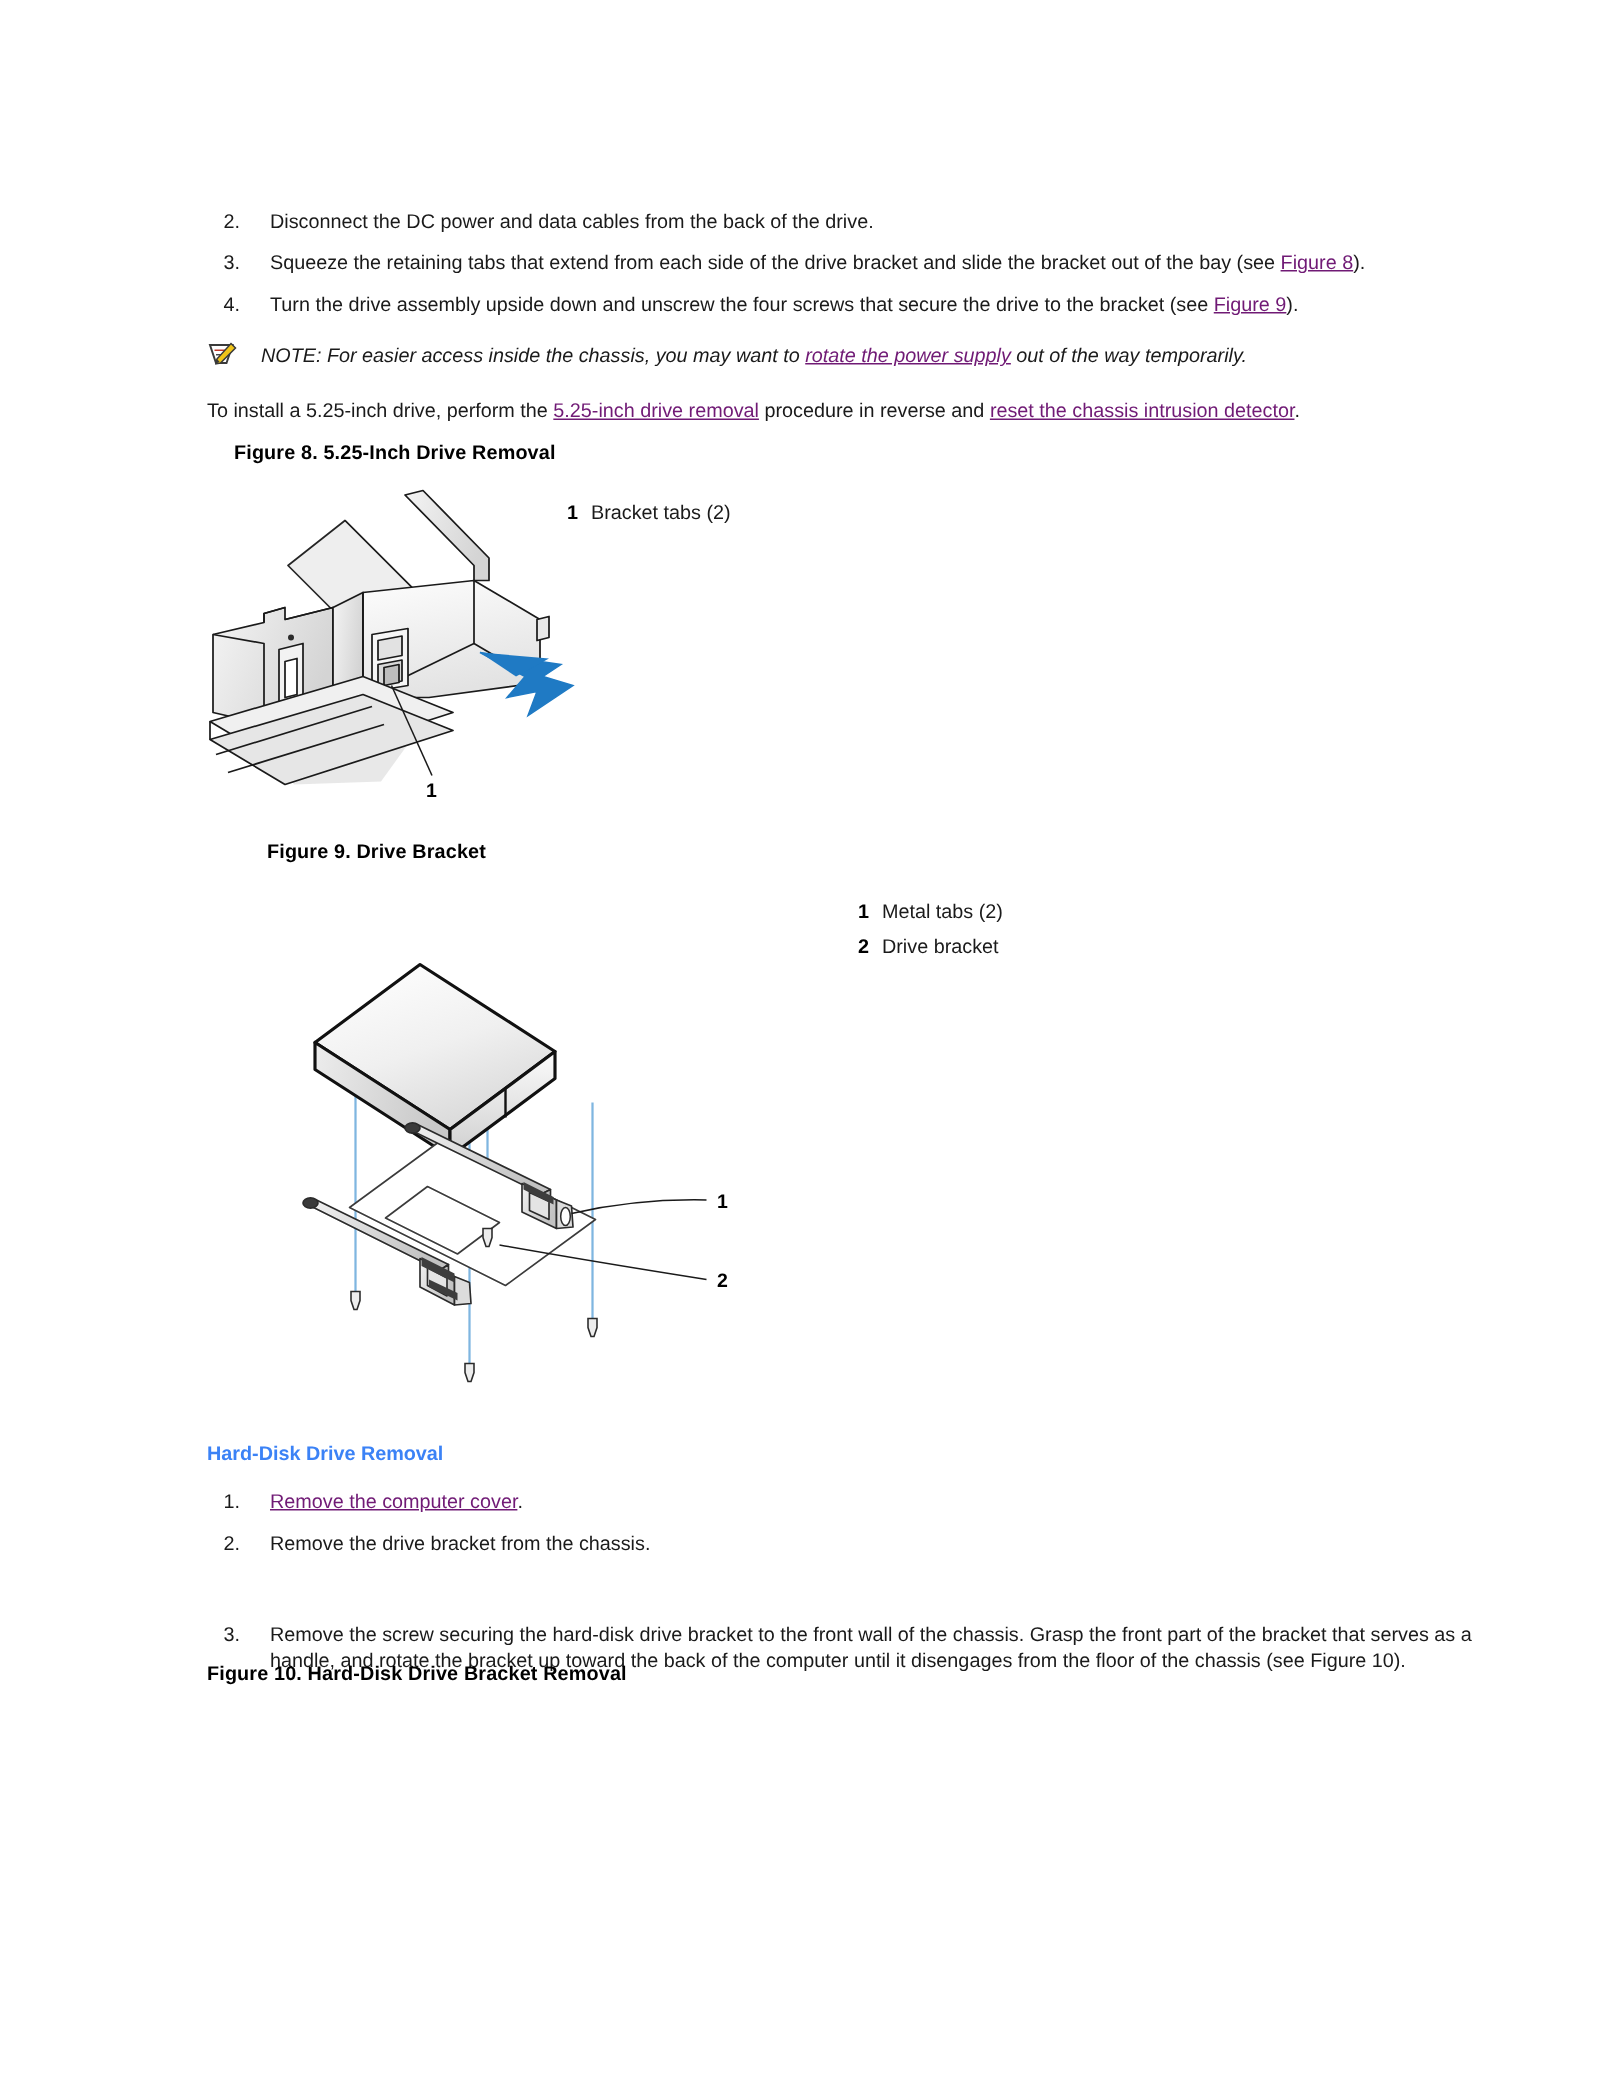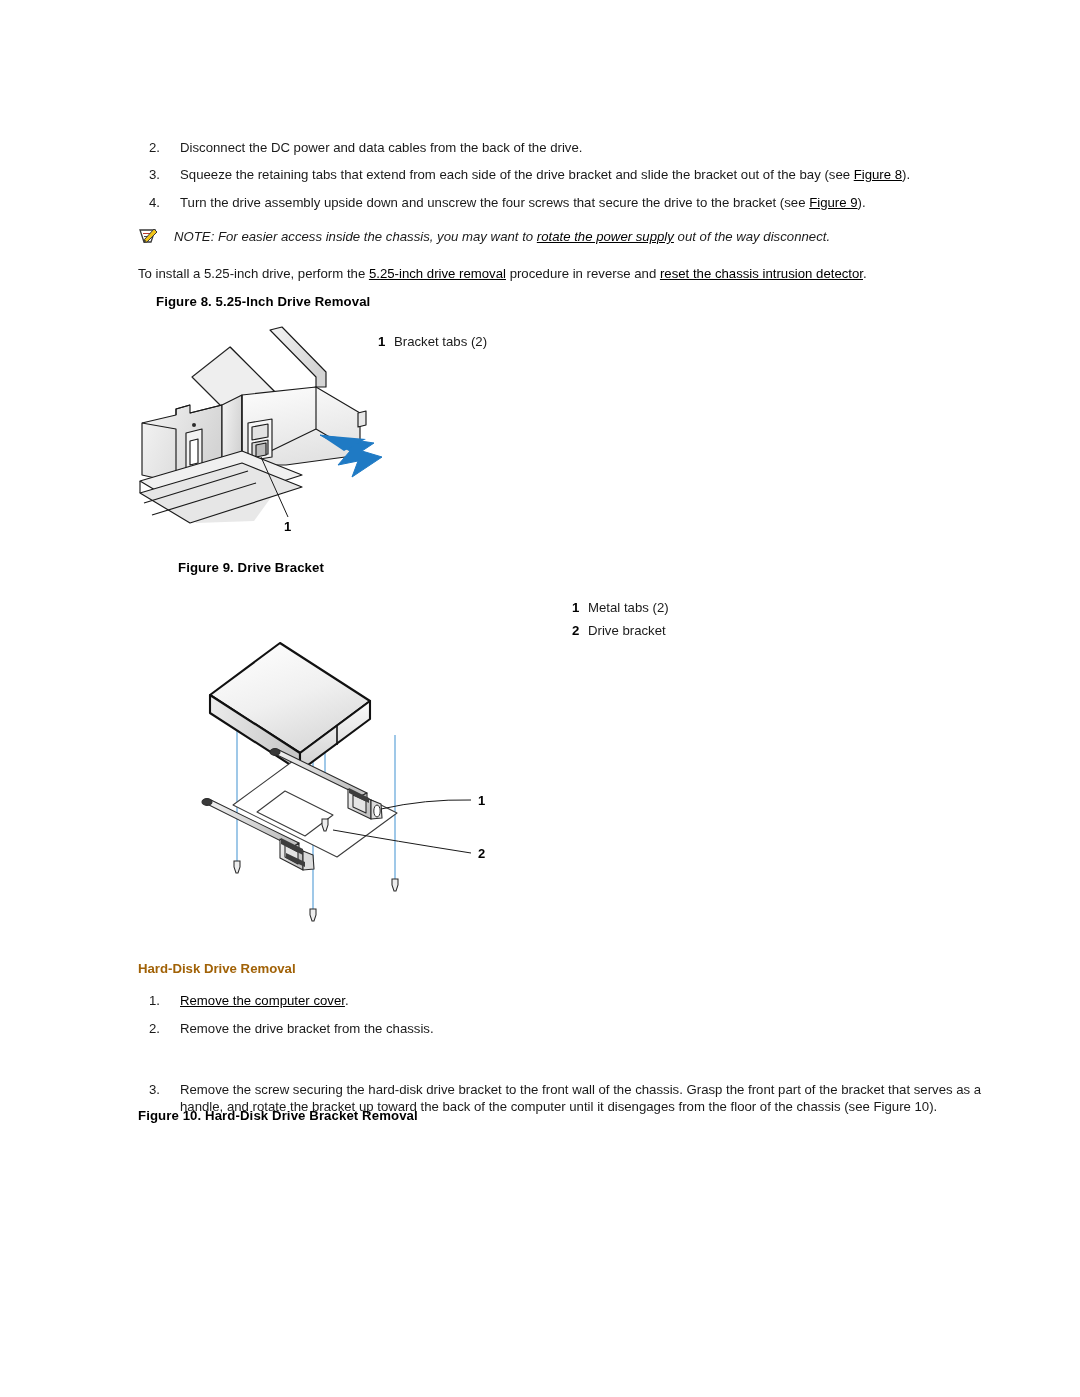--- a/index.html
+++ b/index.html
@@ -38,21 +38,21 @@
     width: 22px;
     text-align: right;
     font-size: 13.2px;
   }
   .step .body {
     display: block;
     margin-left: 42px;
   }
 
   .lnk {
-    color: #000000;
+    color: #701a75;
     text-decoration: underline;
   }
 
   .note-row {
     position: absolute;
     left: 138px;
     top: 228px;
     width: 860px;
     font-size: 13.2px;
     line-height: 17px;
@@ -84,21 +84,21 @@
     font-size: 13.2px;
     font-weight: bold;
     color: #000;
     letter-spacing: 0.1px;
   }
 
   .sechead {
     position: absolute;
     font-size: 13.2px;
     font-weight: bold;
-    color: #a16207;
+    color: #3b82f6;
   }
 
   
   .legend {
     position: absolute;
     font-size: 13.2px;
     line-height: 23px;
     color: #1a1a1a;
   }
   .legend .lrow { white-space: nowrap; }
@@ -137,21 +137,21 @@
     <span class="note-icon">
       <svg width="26" height="20" viewBox="0 0 26 20">
         <polygon points="2,2 17,2 13,14 6,14" fill="#ffffff" stroke="#3a3a3a" stroke-width="1.3"></polygon>
         <line x1="5" y1="5.5" x2="13.5" y2="5.5" stroke="#c0392b" stroke-width="1"></line>
         <line x1="6" y1="8.5" x2="12.8" y2="8.5" stroke="#3a3a3a" stroke-width="0.9"></line>
         <line x1="6.8" y1="11" x2="12" y2="11" stroke="#3a3a3a" stroke-width="0.9"></line>
         <polygon points="16,1 19,4 9,14 6,14.5 6.6,11.4" fill="#f0c419" stroke="#3a3a3a" stroke-width="1"></polygon>
         <polygon points="6,14.5 6.6,11.4 8.4,13.2" fill="#3a3a3a"></polygon>
       </svg>
     </span>
-    <span class="note-text" id="noteTxt"><span>NOTE: For easier access inside the chassis, you may want to </span><span class="lnk">rotate the power supply</span><span> out of the way disconnect.</span></span>
+    <span class="note-text" id="noteTxt"><span>NOTE: For easier access inside the chassis, you may want to </span><span class="lnk">rotate the power supply</span><span> out of the way temporarily.</span></span>
   </div>
 
   <div class="para" style="left:138px; top:265px; width:880px;" id="instPara"><span>To install a 5.25-inch drive, perform the </span><span class="lnk">5.25-inch drive removal</span><span> procedure in reverse and </span><span class="lnk">reset the chassis intrusion detector</span><span>.</span></div>
 
   <div class="figcap" style="left:138px; top:294px;padding-left:18px;">Figure 8. 5.25-Inch Drive Removal</div>
 
   <div class="legend" style="left:378px; top:330px;">
     <div class="lrow">
       <span class="lnum">1</span><span>Bracket tabs (2)</span>
     </div>

